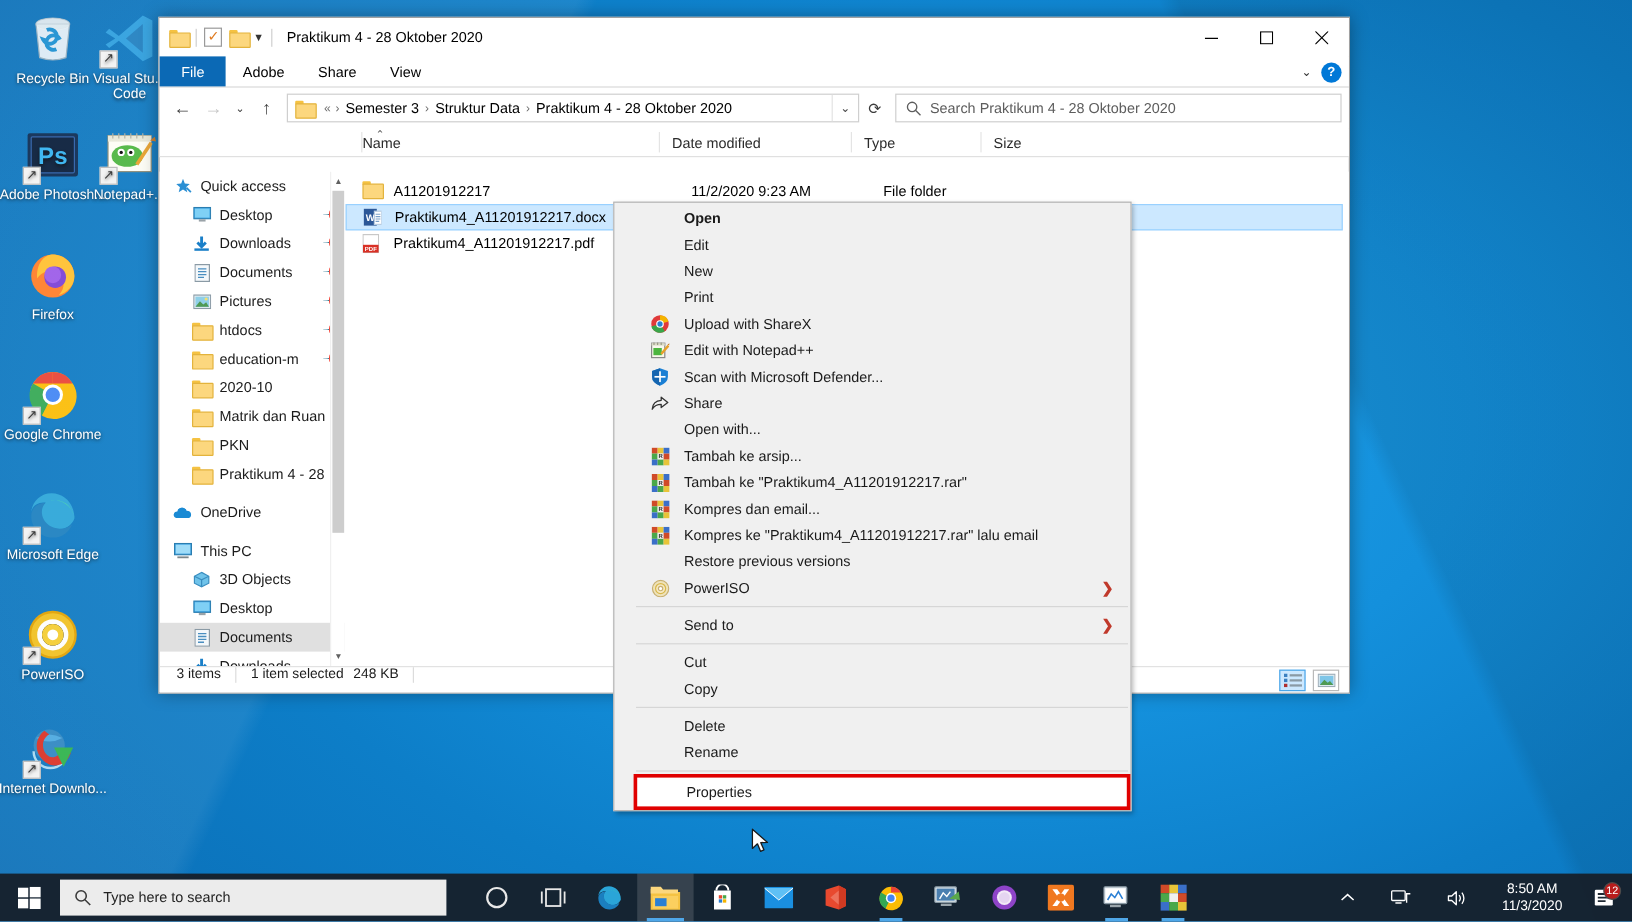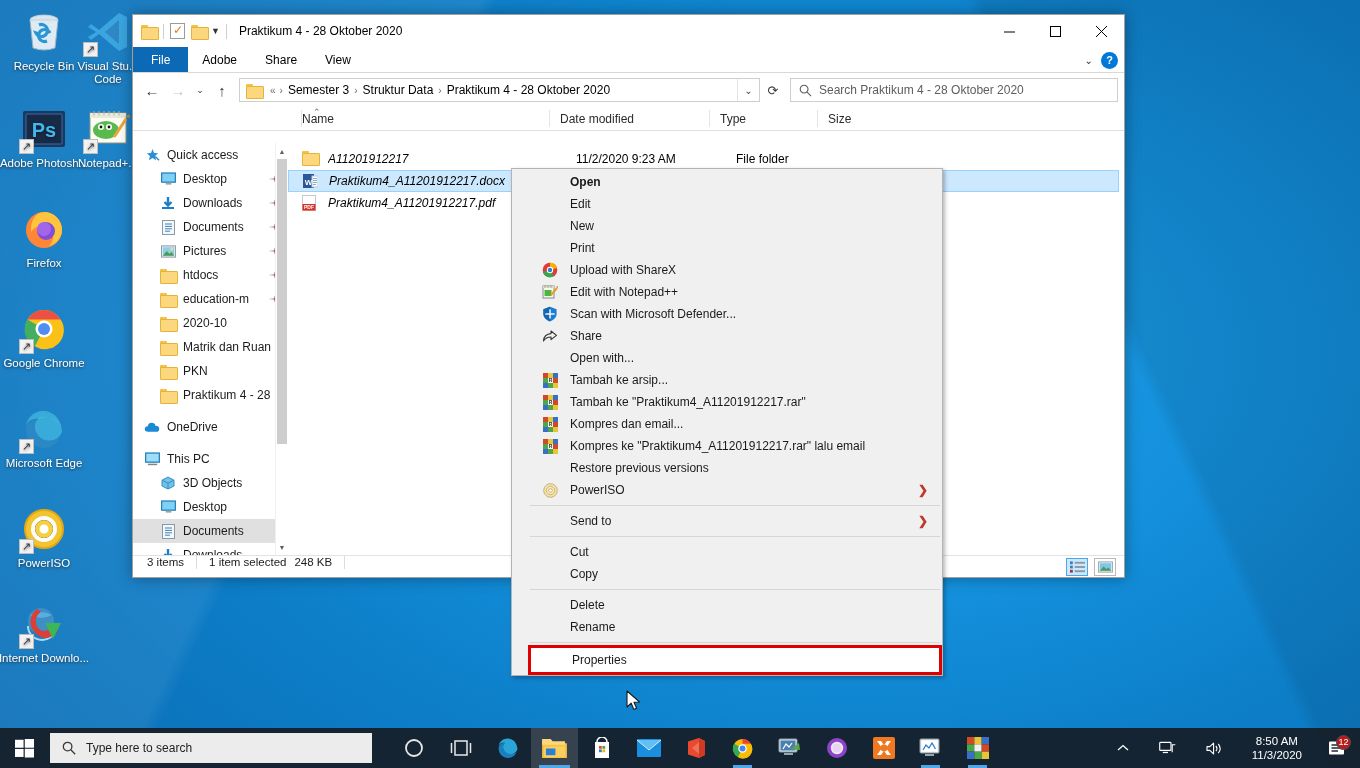--- a/index.html
+++ b/index.html
@@ -112,21 +112,21 @@
   .navbtn.small { width:18px; font-size:9px; }
   .addrbox {
     flex:1; height:24px; border:1px solid #cfcfcf; display:flex; align-items:center;
     margin-left:4px; background:#fff; font-size:12px; color:#000; padding-left:6px;
   }
   .crumb { padding:0 3px; }
   .crumb-sep { color:#6b6b6b; font-size:10px; padding:0 2px; }
   .addr-chev { width:22px;text-align:center;color:#4a4a4a;font-size:10px;border-left:1px solid #e3e3e3;height:100%;display:flex;align-items:center;justify-content:center;}
   .refresh { width:26px;text-align:center;color:#3b3b3b;font-size:13px; }
   .searchbox {
-    width:328px;height:24px;border:1px solid #cfcfcf;display:flex;align-items:center;
+    width:372px;height:24px;border:1px solid #cfcfcf;display:flex;align-items:center;
     gap:7px;padding-left:8px;margin-left:4px;color:#5d5d5d;font-size:12px;
   }
 
   .colhdr {
     height:24px; display:flex; align-items:center; border-bottom:1px solid #e0e0e0;
     background:#fff; flex:none; padding-left:168px; position:relative;
   }
   .colhdr .sortmark { position:absolute; left:180px; top:0px; font-size:9px; color:#6a6a6a;}
   .ch { font-size:12px; color:#2b2b2b; padding-left:10px; border-left:1px solid #e4e4e4; height:17px; display:flex; align-items:center;}
   .ch:first-child{border-left:none;}
@@ -159,21 +159,21 @@
   .navscroll .thumb{ position:absolute;left:1px;top:16px;width:10px;height:285px;background:#cdcdcd; }
 
   
   .filelist { flex:1; background:#fff; position:relative; }
   .frow {
     height:22px; display:flex; align-items:center; font-size:12px; color:#000;
     padding-left:14px;
   }
   .frow.sel { background:#cce8ff; border:1px solid #99d1ff; height:22px; margin-right:5px;}
   .frow .fico { width:20px;height:16px;margin-right:6px;flex:none;position:relative; }
-  .frow .fname { width:248px; overflow:hidden; white-space:nowrap;font-style:italic; }
+  .frow .fname { width:248px; overflow:hidden; white-space:nowrap; }
   .frow .fdate { width:160px; }
   .frow .ftype { width:108px; }
 
   .statusbar {
     height:22px; border-top:1px solid #e2e2e2; display:flex; align-items:flex-start;
     font-size:11.5px; color:#1b1b1b; padding-left:14px; gap:0; flex:none; background:#fff;
     position:relative;
   }
   .statusbar .divider { width:1px;height:13px;background:#dcdcdc;margin:0 12px; }
   .viewbtns { position:absolute; right:8px; top:2px; display:flex; gap:6px; }

